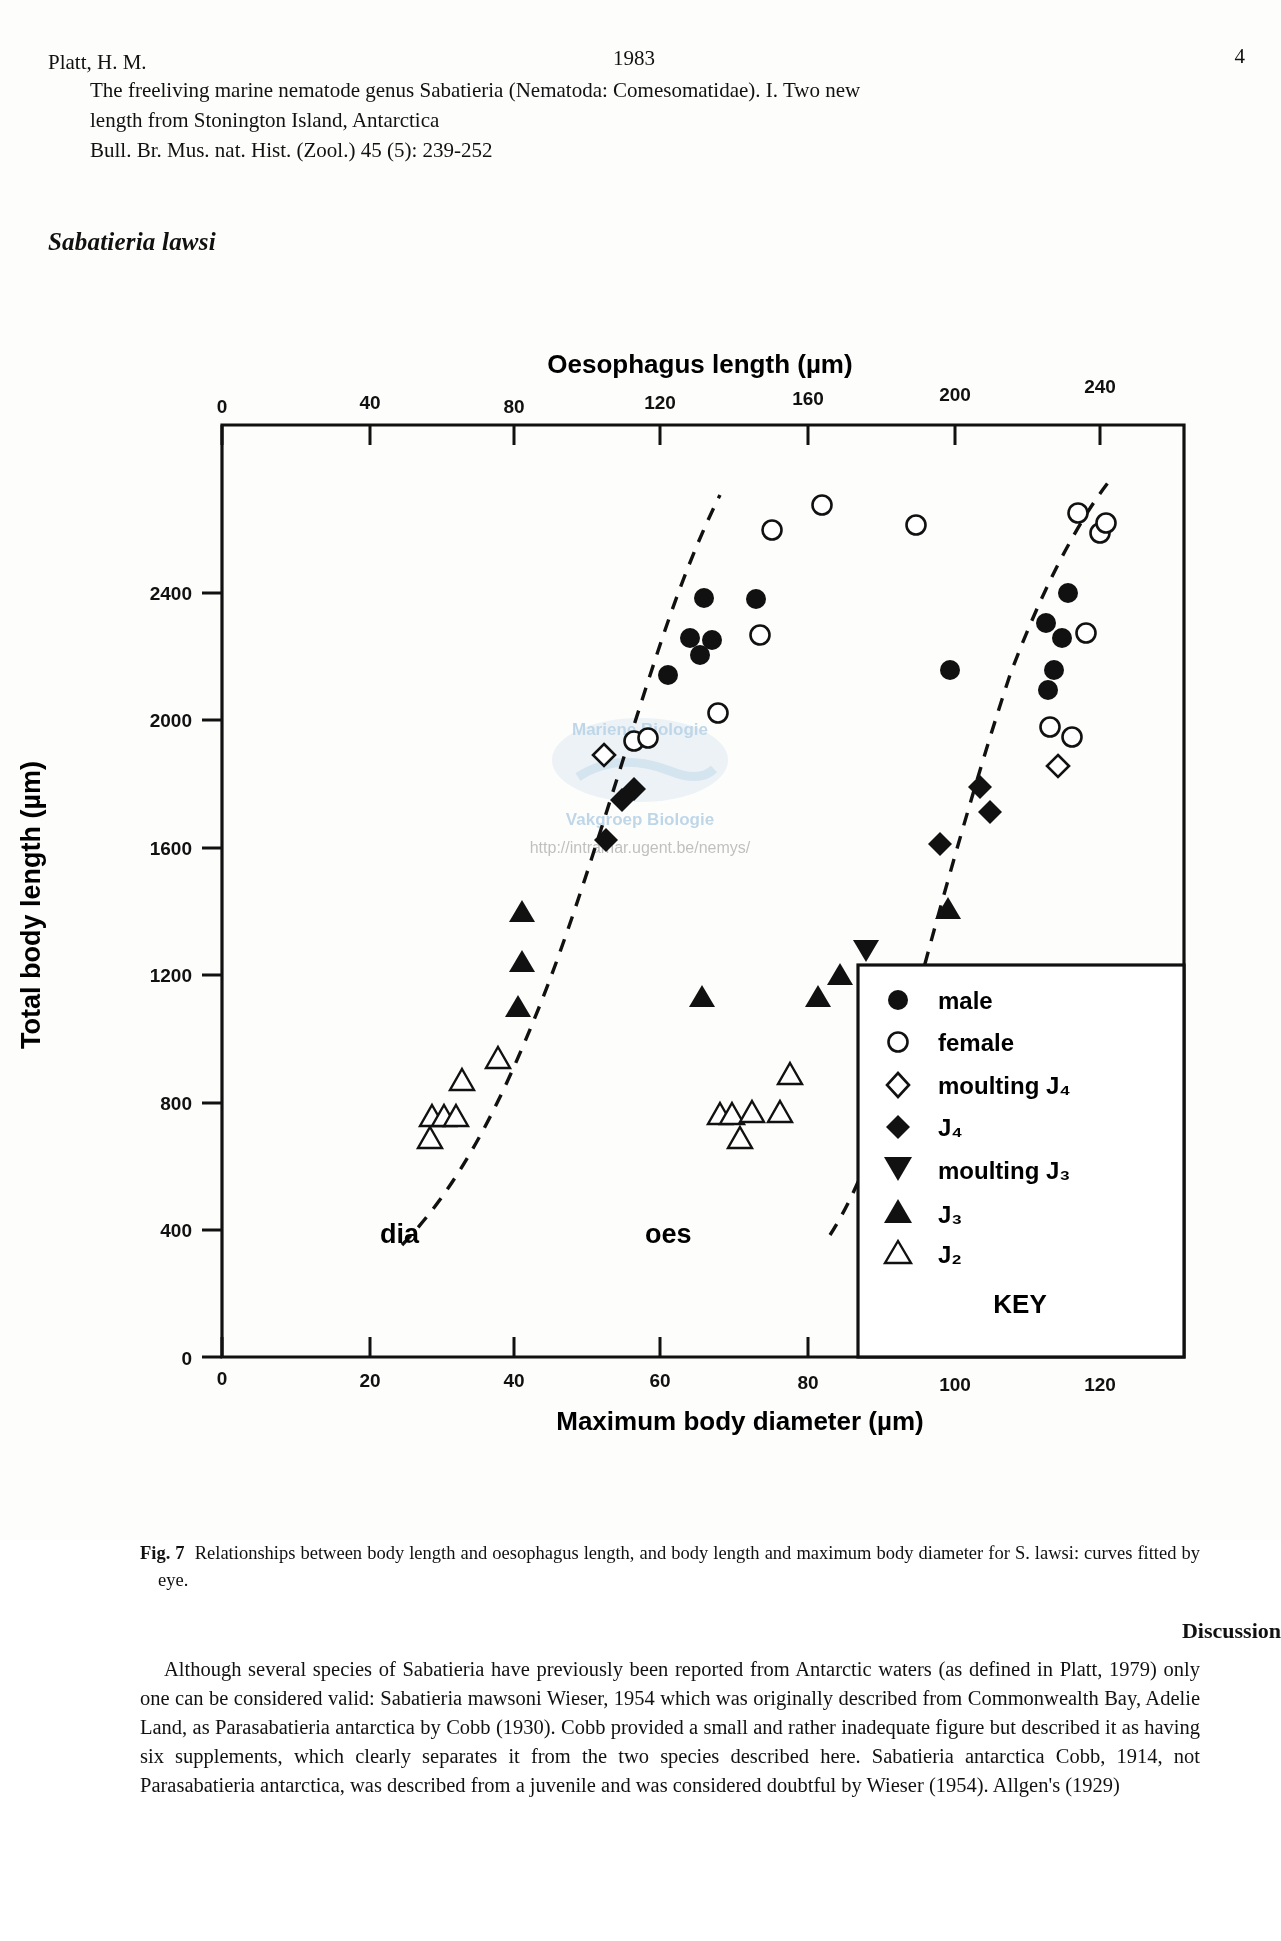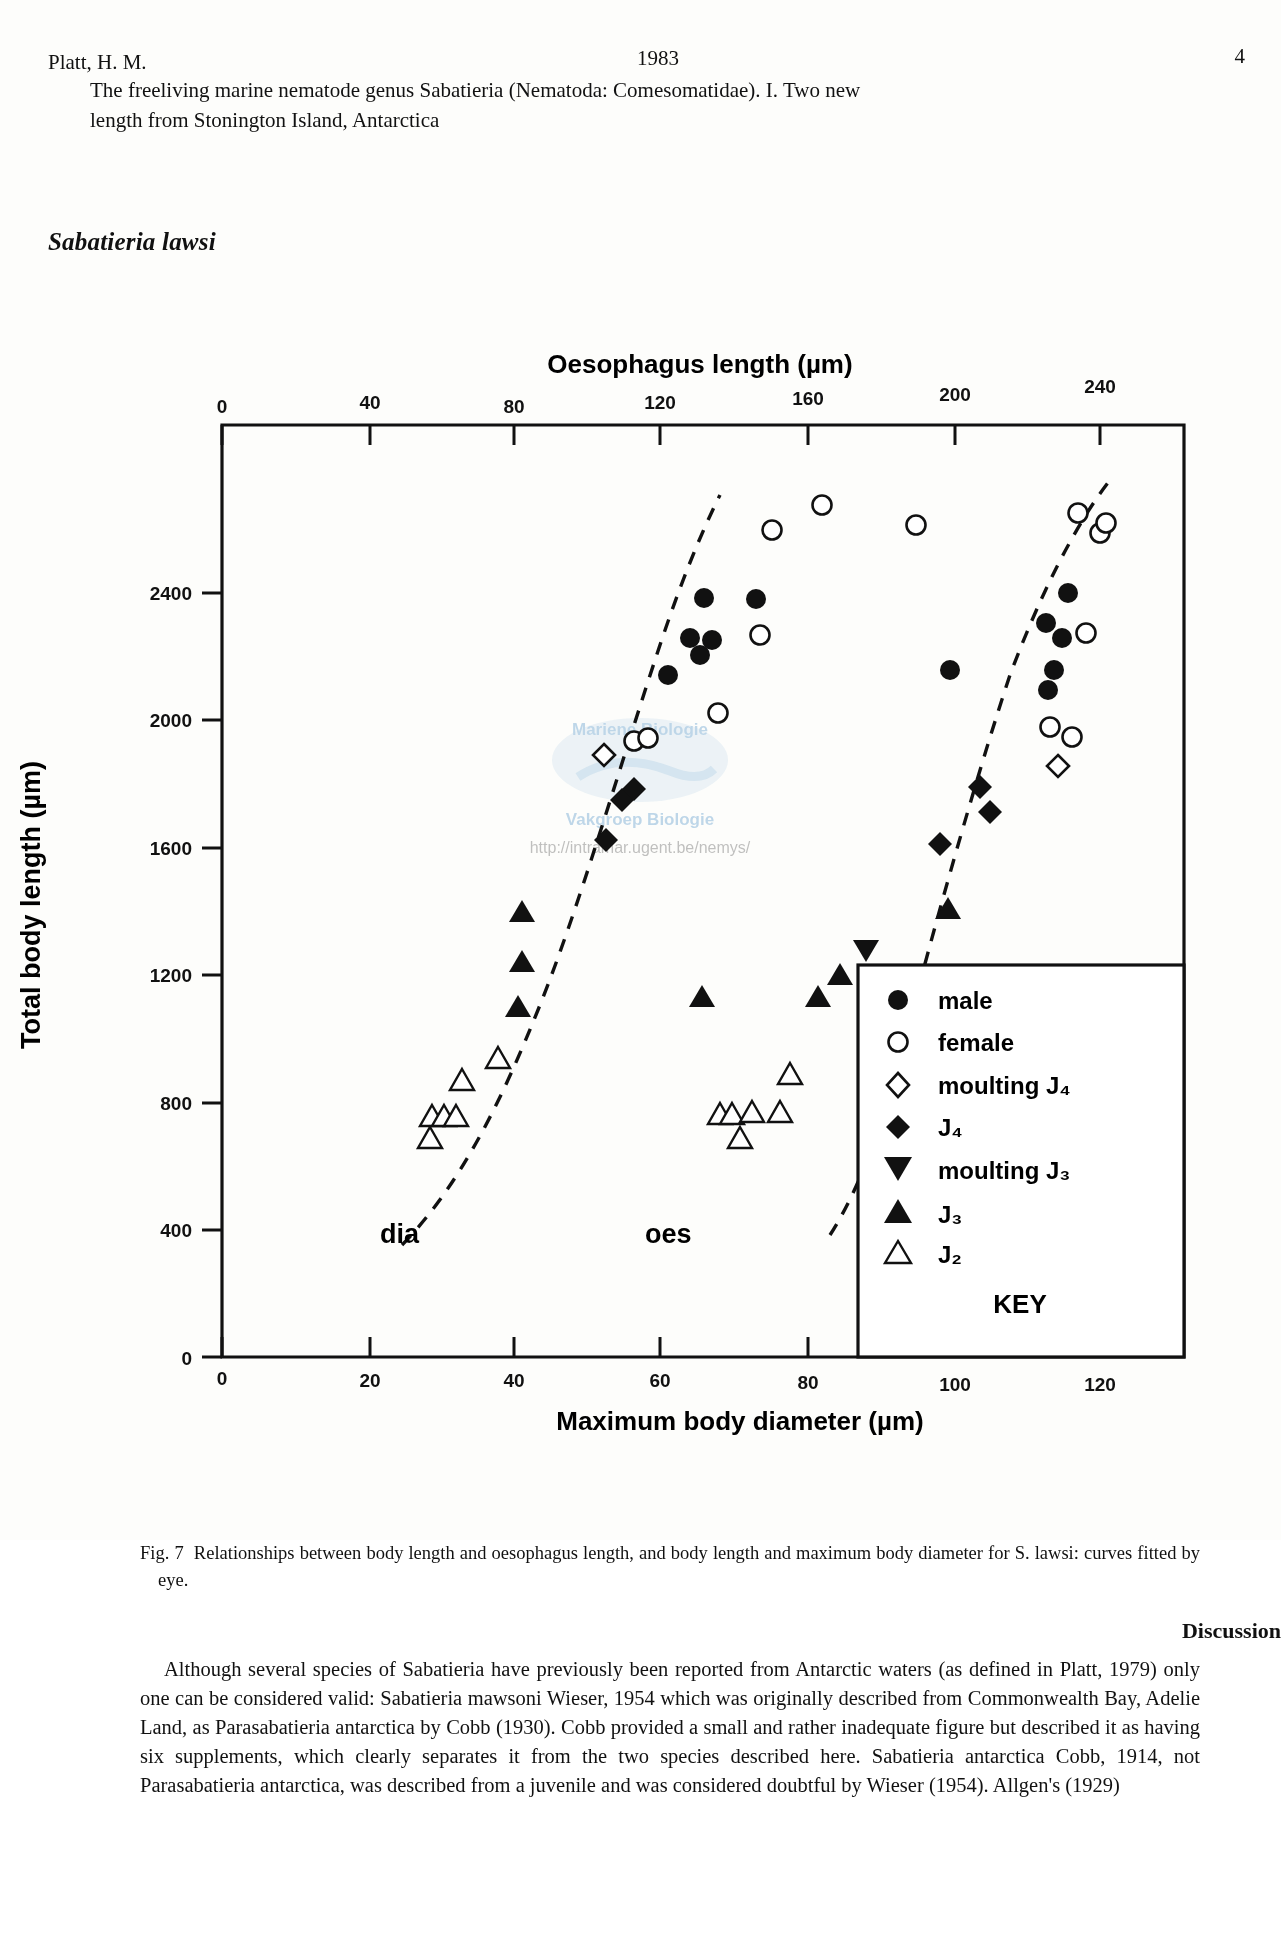--- a/index.html
+++ b/index.html
@@ -36,21 +36,21 @@
     position: relative;
     display: block;
     height: 28px;
   }
   .hdr-author {
     position: absolute;
     left: 0; top: 0;
   }
   .hdr-year {
     position: absolute;
-    left: 589px; top: -4px;
+    left: 565px; top: -4px;
   }
   .page-num {
     position: absolute;
     right: 36px;
     top: 44px;
     font-size: 21px;
   }
   .hdr-title, .hdr-title2, .hdr-ref {
     display: block;
     margin-left: 42px;
@@ -81,21 +81,21 @@
   
   .caption {
     position: absolute;
     left: 140px;
     top: 1540px;
     width: 1060px;
     font-size: 18.5px;
     line-height: 1.45;
     text-align: justify;
   }
-  .caption b { font-weight: normal; }
+  .caption b { font-weight: bold; }
   .cap-indent { display: block; padding-left: 18px; text-indent: -18px;}
 
   
   .disc-head {
     position: absolute;
     top: 1618px;
     left: 0;
     width: 1281px;
     text-align: right;
     font-size: 22px;
@@ -119,20 +119,21 @@
 
 <div class="page">
 
   <div class="header">
     <span class="hdr-line1">
       <span class="hdr-author">Platt, H. M.</span>
       <span class="hdr-year">1983</span>
     </span>
     <span class="hdr-title">The freeliving marine nematode genus Sabatieria (Nematoda: Comesomatidae). I. Two new</span>
     <span class="hdr-title2">length from Stonington Island, Antarctica</span>
+    <span class="hdr-ref">Bull. Br. Mus. nat. Hist.  (Zool.) 45 (5): 239-252</span>
   </div>
   <div class="page-num">4</div>
   <div class="species-name">Sabatieria lawsi</div>
 
   <div class="figure">
     <svg class="fig-svg" width="1281" height="1120" viewBox="0 0 1281 1120">
       <defs>
         <clipPath id="plotclip">
           <rect x="222" y="80" width="962" height="950"></rect>
         </clipPath>

